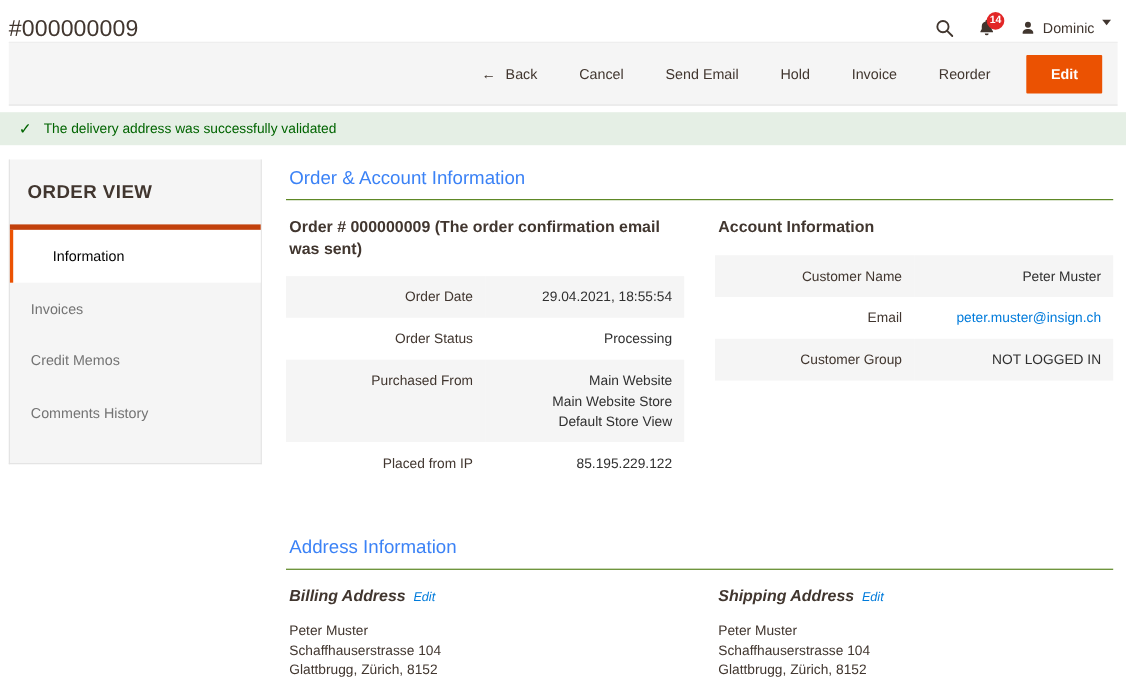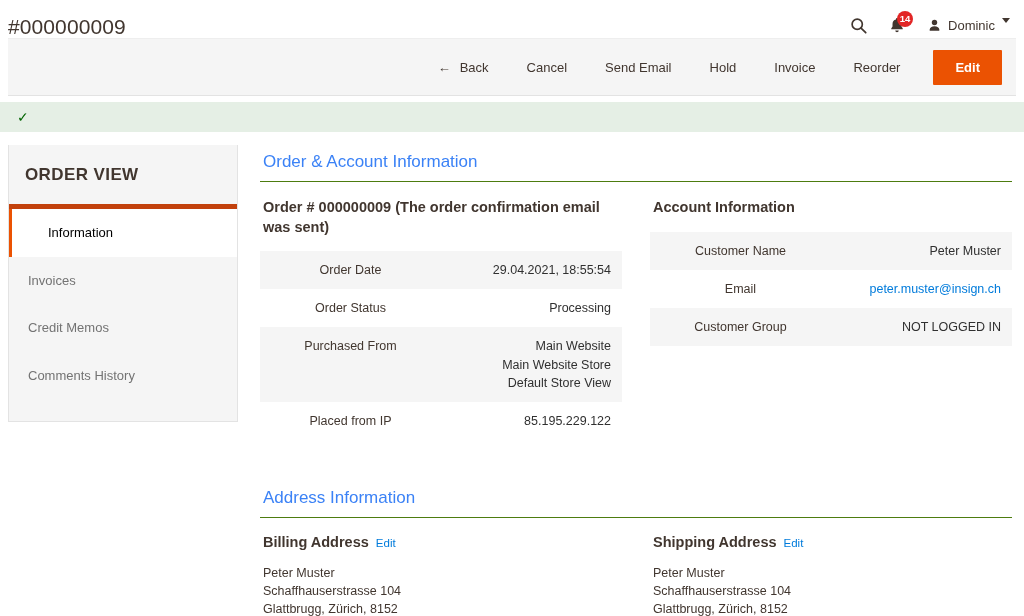--- a/index.html
+++ b/index.html
@@ -181,26 +181,26 @@
   table.info { width: 100%; border-collapse: collapse; table-layout: fixed; }
   table.info tr td {
     font-size: 12.5px;
     padding: 10px 11px;
     vertical-align: top;
     line-height: 1.45;
     border: none;
   }
   table.info tr:nth-child(odd) { background: #f5f5f5; }
   table.info tr:nth-child(even) { background: #ffffff; }
-  td.label { color: #41362f; text-align: center; }
+  td.label { color: #41362f; text-align: right; }
   td.value { color: #303030; text-align: right; }
   td.value a { color: #007bdb; text-decoration: none; }
 
   
-  .addr-head { font-size: 14.5px; font-weight: 700; color: #41362f; margin: 0 0 14px 3px; }
+  .addr-head { font-size: 14.5px; font-weight: 700; color: #41362f; margin: 0 0 14px 3px; font-style: italic; }
   .addr-edit {
     font-size: 11.5px;
     font-weight: 400;
     color: #007bdb;
     text-decoration: none;
     margin-left: 7px;
     cursor: pointer;
   }
   .addr-lines {
     font-size: 12.5px;
@@ -253,20 +253,21 @@
   <button class="tb-btn">Cancel</button>
   <button class="tb-btn">Send Email</button>
   <button class="tb-btn">Hold</button>
   <button class="tb-btn">Invoice</button>
   <button class="tb-btn">Reorder</button>
   <button class="tb-btn primary">Edit</button>
 </div>
 
 <div class="message-success">
   <span class="check">✓</span>
+  <span>The delivery address was successfully validated</span>
 </div>
 
 <div class="layout">
 
   <div class="sidebar">
     <div class="sidebar-title">ORDER VIEW</div>
     <div class="side-item active">
       <span>Information</span>
     </div>
     <div class="side-item">

